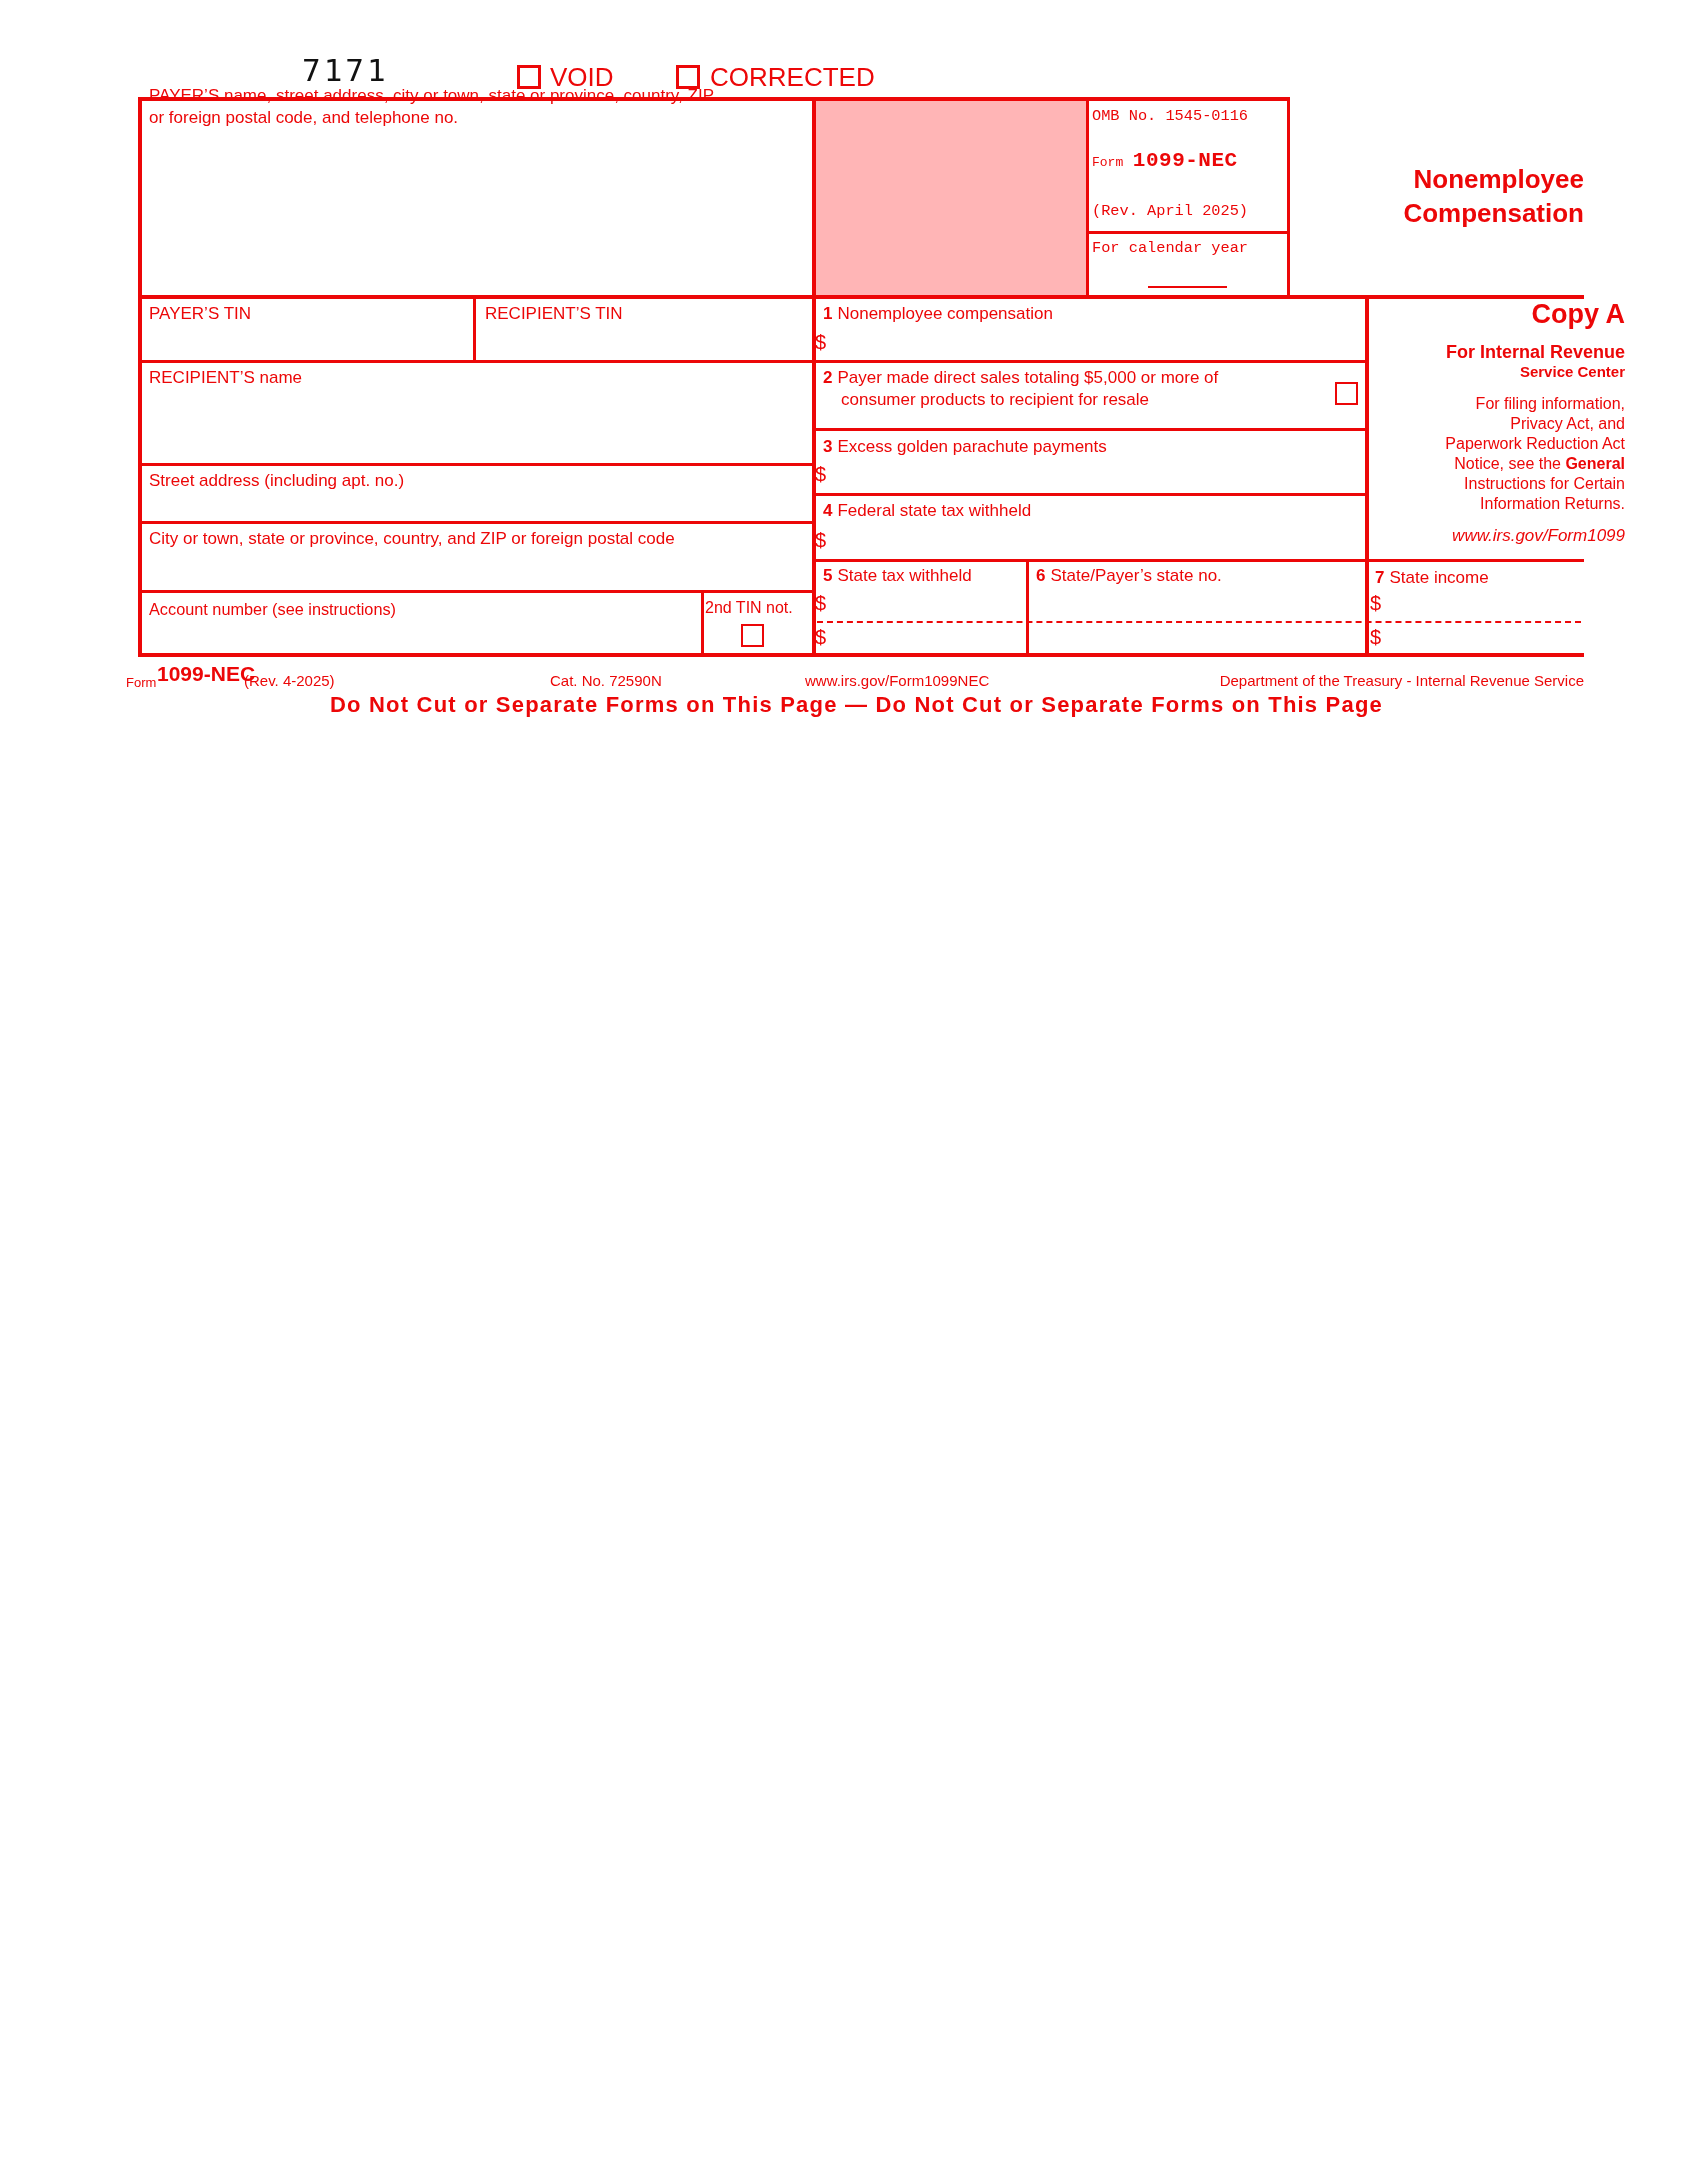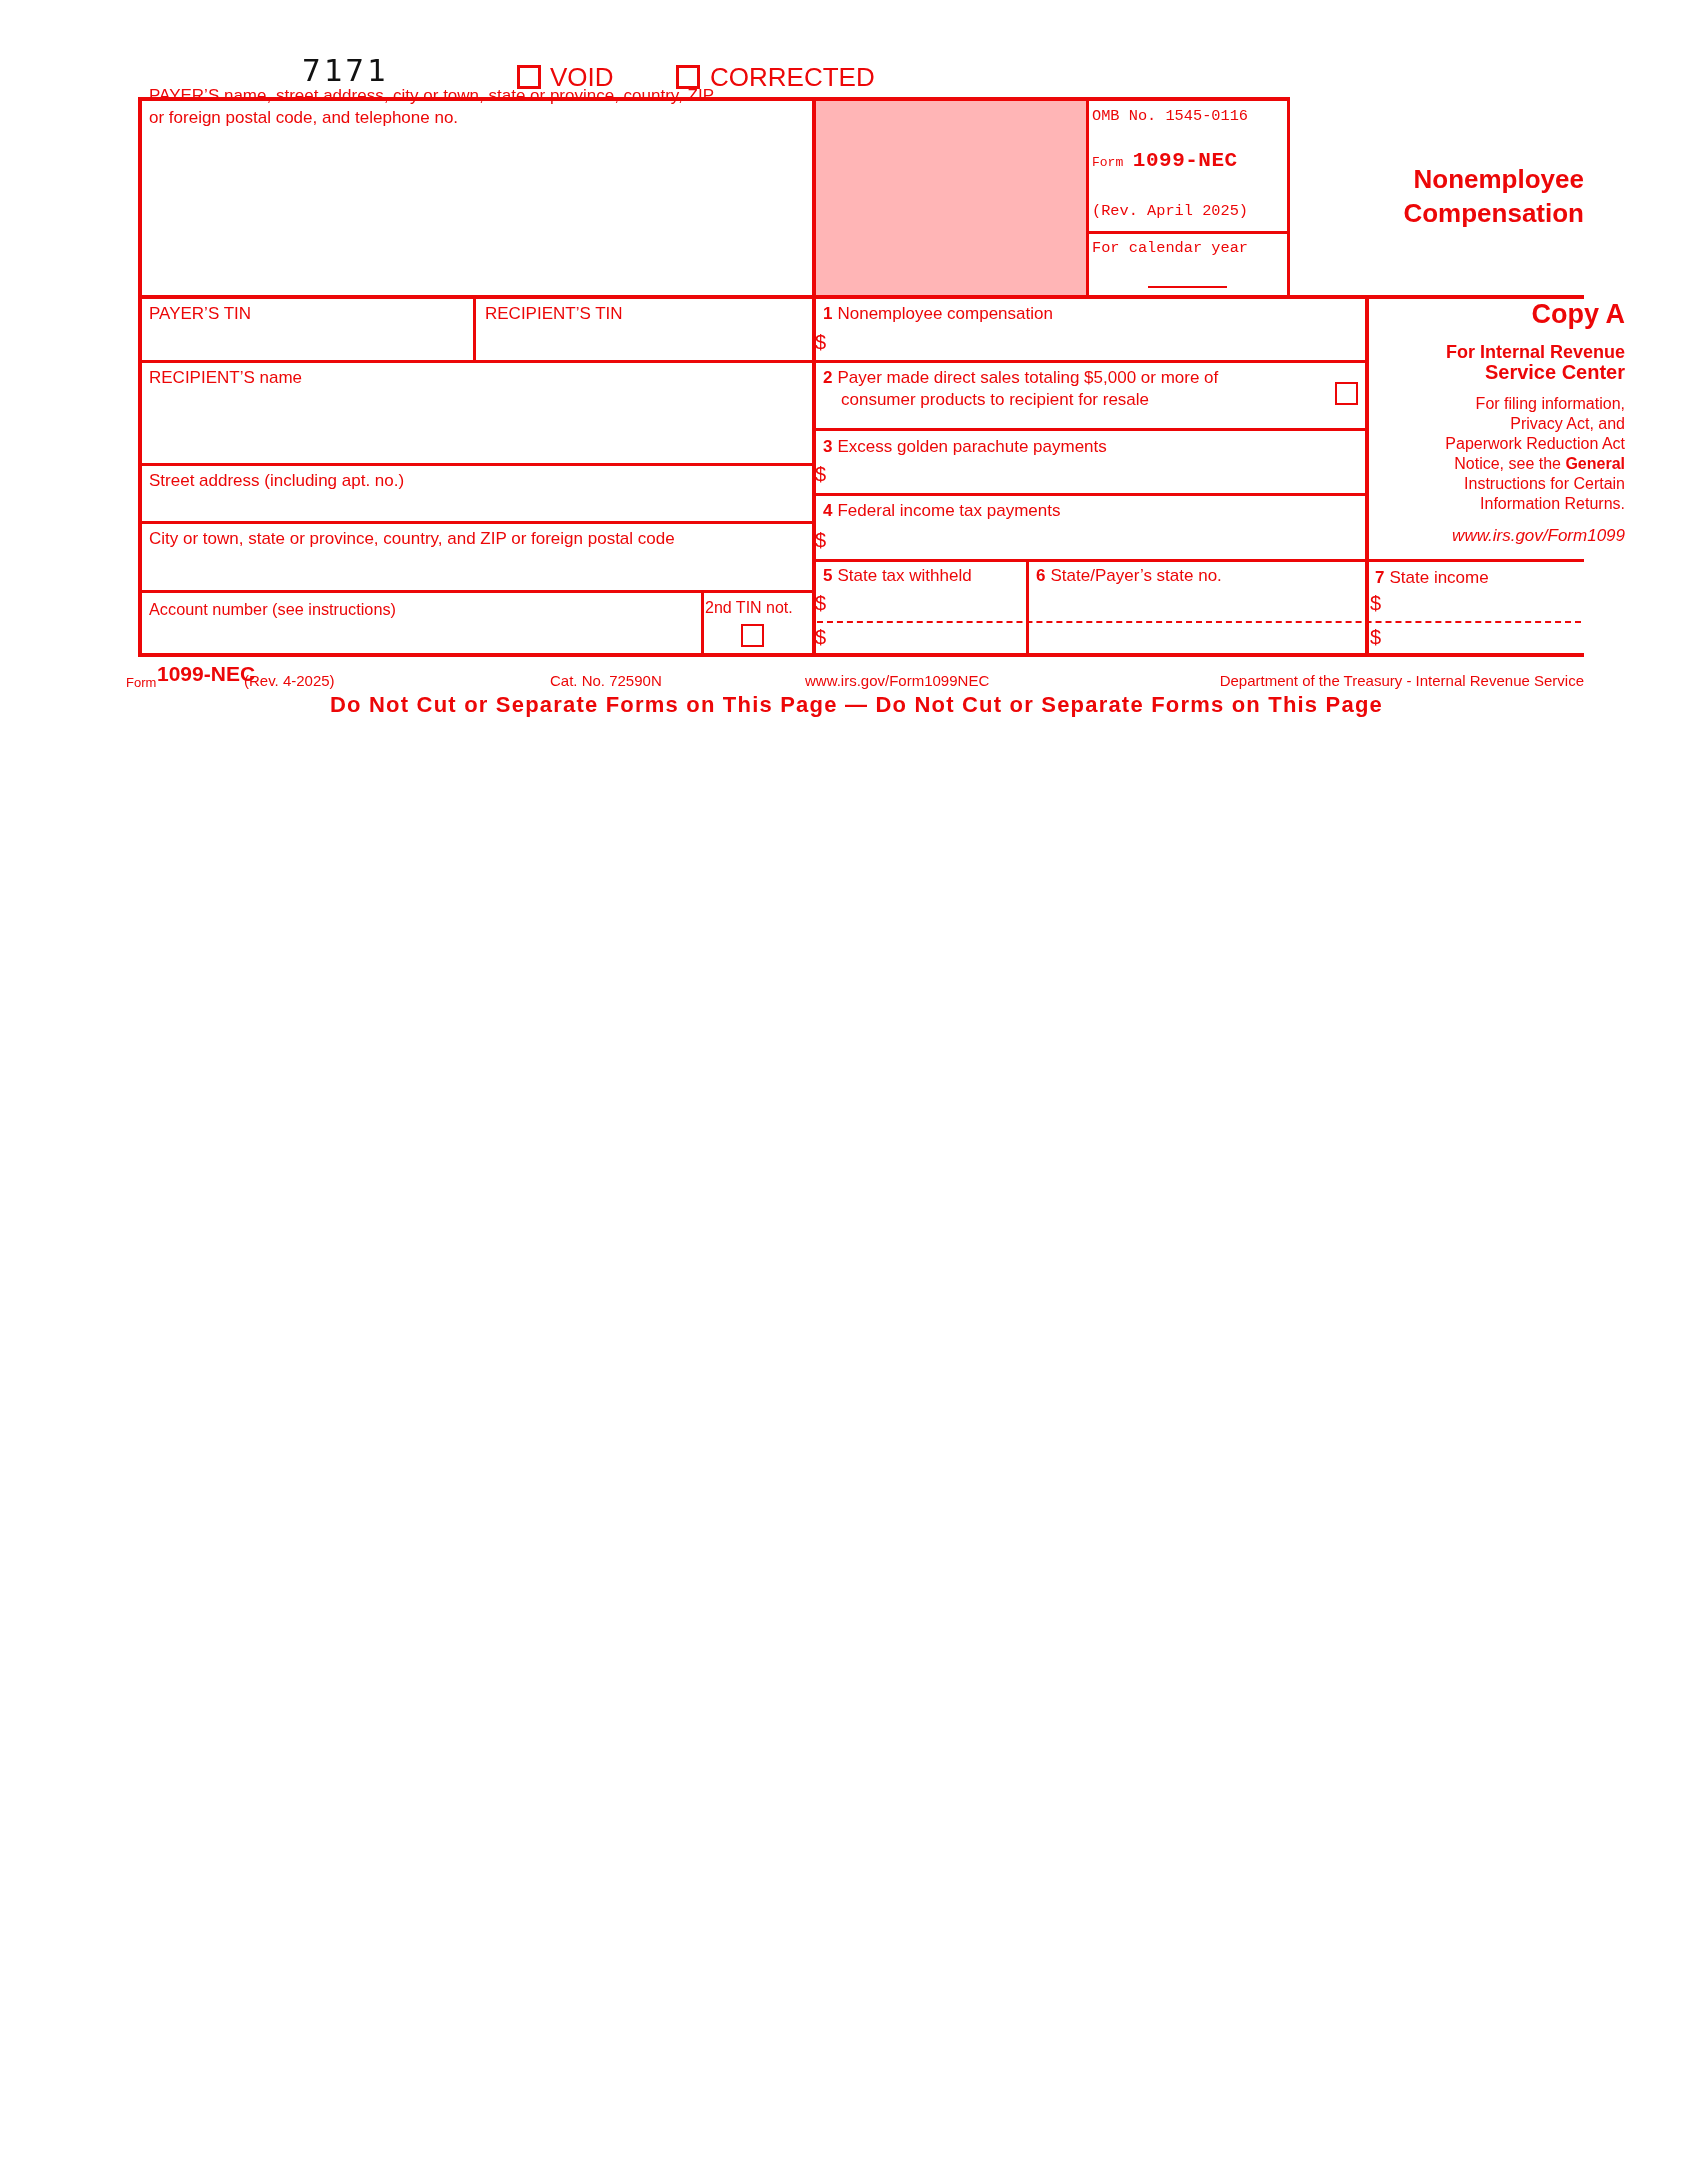--- a/index.html
+++ b/index.html
@@ -20,21 +20,21 @@
        letter-spacing:3px;color:var(--ink);line-height:34px;}
   .bigchk-lbl{position:absolute;font-size:26px;line-height:28px;}
   .ombbox{position:absolute;text-align:left;font-family:Liberation Mono, monospace;}
   .omb-sm{font-size:15.3px;line-height:19px;}
   .form-word{font-size:13px;}
   .form-num{font-size:21px;font-weight:bold;letter-spacing:0.5px;}
   .title{position:absolute;text-align:right;font-size:26px;font-weight:bold;line-height:34px;}
   .copya{position:absolute;text-align:right;}
   .ca-head{font-size:27px;font-weight:bold;line-height:28px;margin-bottom:14px;}
   .ca-dest{font-size:18px;font-weight:bold;line-height:20px;}
-  .ca-dest2{font-size:20px;font-weight:bold;line-height:20px;margin-bottom:12px;}
+  .ca-dest2{font-size:15px;font-weight:bold;line-height:20px;margin-bottom:12px;}
   .ca-body{font-size:16px;line-height:20px;}
   .ca-body .b{font-weight:bold;}
   .ca-url{font-size:17px;font-style:italic;margin-top:12px;}
   .foot{position:absolute;font-size:15px;line-height:18px;white-space:nowrap;}
   .warning{position:absolute;font-size:22px;font-weight:bold;letter-spacing:1.2px;
            text-align:center;white-space:nowrap;}
 </style>
 </head>
 <body>
 
@@ -119,21 +119,21 @@
   <div class="lbl" style="left:841px;top:389px;">consumer products to recipient for resale</div>
   <div class="cb small" style="left:1335px;top:382px;"></div>
 
   <div class="lbl" style="left:823px;top:436px;">
     <span class="bnum">3</span><span>Excess golden parachute payments</span>
   </div>
   <div class="dollar" style="left:815px;top:463px;">$</div>
   <div class="field" style="left:834px;top:463px;width:525px;height:28px;"></div>
 
   <div class="lbl" style="left:823px;top:500px;">
-    <span class="bnum">4</span><span>Federal income tax payments</span>
+    <span class="bnum">4</span><span>Federal state tax withheld</span>
   </div>
   <div class="dollar" style="left:815px;top:529px;">$</div>
   <div class="field" style="left:834px;top:529px;width:525px;height:28px;"></div>
 
   <div class="lbl" style="left:823px;top:565px;">
     <span class="bnum">5</span><span>State tax withheld</span>
   </div>
   <div class="dollar" style="left:815px;top:592px;">$</div>
   <div class="field" style="left:834px;top:592px;width:186px;height:26px;"></div>
   <div class="dollar" style="left:815px;top:626px;">$</div>

